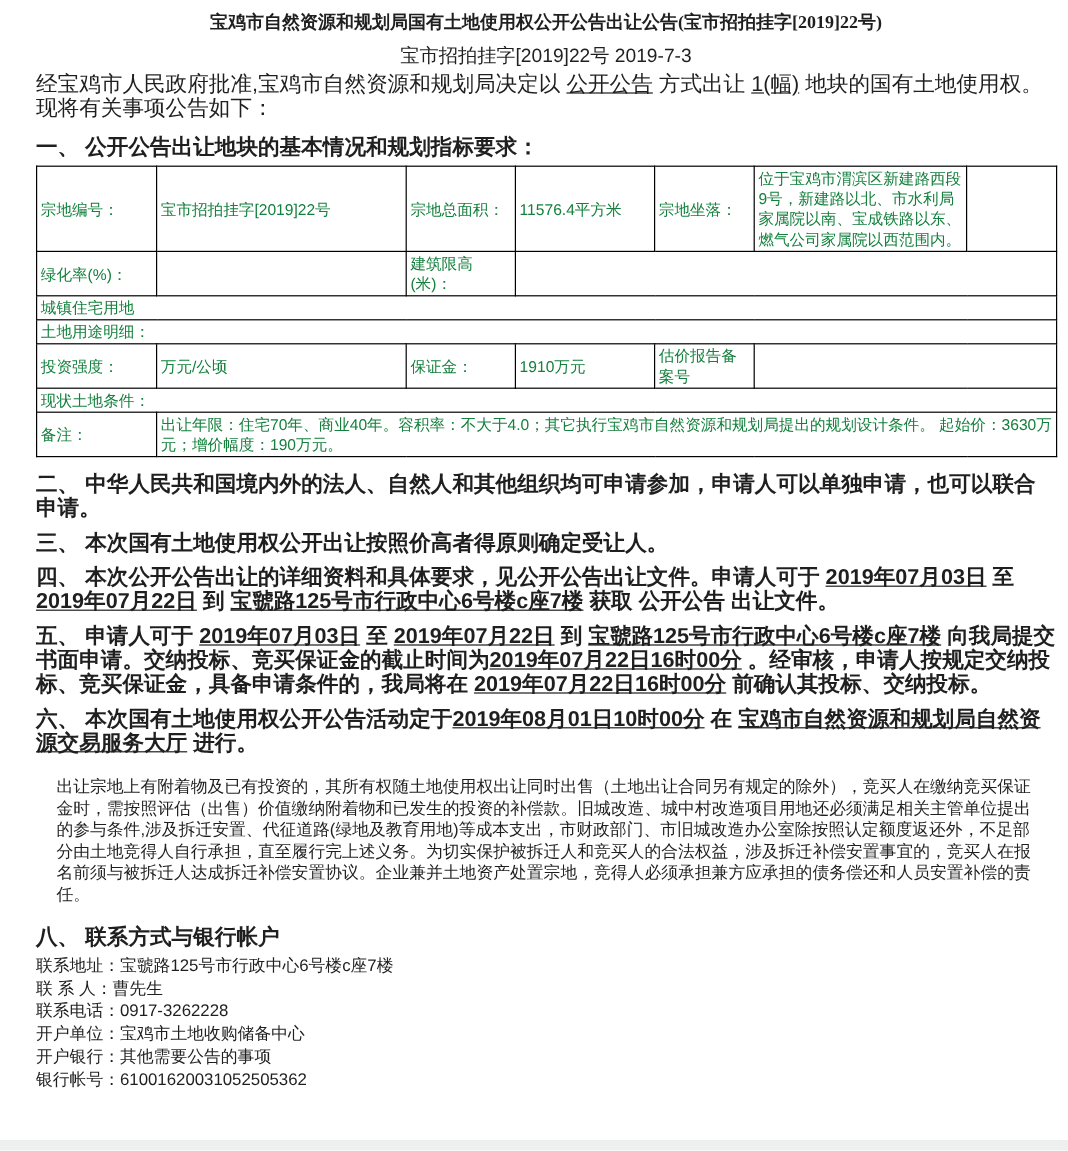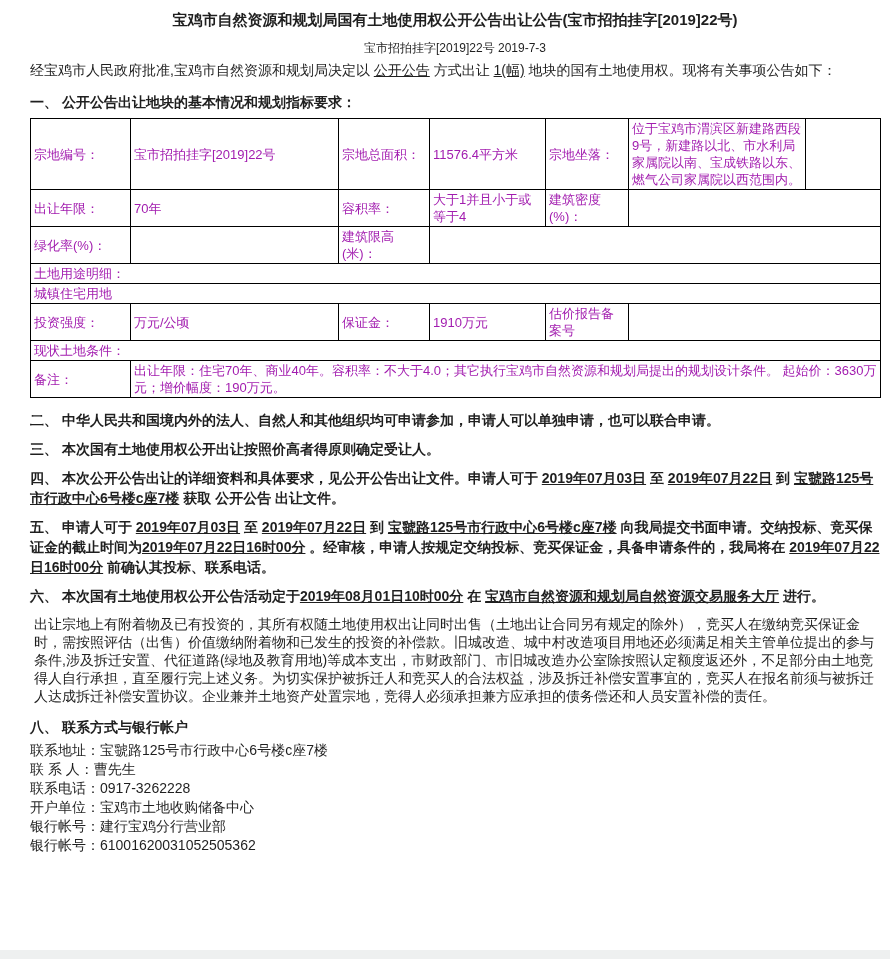--- a/index.html
+++ b/index.html
@@ -2,35 +2,35 @@
 <html><head>
 <meta charset="utf-8">
 <style>
   html,body{margin:0;padding:0;}
   body{
     width:890px;height:959px;overflow:hidden;position:relative;
     background:#ffffff;color:#1f1f1f;
     font-family:"Liberation Sans","DejaVu Sans",sans-serif;
   }
   .doc{padding:8px 10px 0 30px;width:850px;}
-  .title{font-size:15px;font-weight:bold;text-align:center;line-height:19px;margin:2px 0 9px 0;}
-  .subtitle{font-size:12px;text-align:center;line-height:20px;margin:0;}
-  .para{font-size:14px;line-height:20px;}
+  .title{font-size:15px;font-weight:bold;text-align:center;line-height:19px;margin:2px 0 9px 0;font-family:Liberation Serif, serif;}
+  .subtitle{font-size:16px;text-align:center;line-height:20px;margin:0;}
+  .para{font-size:18px;line-height:20px;}
   .intro{margin-top:2px;}
   .sec{margin-top:9px;font-weight:bold;}
   .sec-first{margin-top:12px;}
   .u{text-decoration:underline;}
   table.land{border-collapse:collapse;width:850px;table-layout:fixed;margin-top:6px;font-size:13px;}
   table.land td{
     border:1px solid #000;padding:1px 3px;line-height:17px;
-    vertical-align:middle;word-break:break-all;color:#a21caf;margin-left:11px;
+    vertical-align:middle;word-break:break-all;color:#15803d;margin-left:11px;
   }
   td.addr{line-height:17px;}
   .pblock{margin-top:9px;font-size:14px;line-height:18px;}
-  .pblock p{margin:4px;}
+  .pblock p{margin:17px;}
   .contact{margin-top:4px;font-size:14px;line-height:19px;}
   .contact div{white-space:pre-wrap;}
   .bottom-strip{position:absolute;left:0;bottom:0;width:890px;height:9px;background:#eef0f0;}
 </style>
 </head>
 <body>
 
 <div class="doc">
 
   <div class="title">宝鸡市自然资源和规划局国有土地使用权公开公告出让公告(宝市招拍挂字[2019]22号)</div>
@@ -53,38 +53,30 @@
         <tr>
       <td>宗地编号：</td>
       <td>宝市招拍挂字[2019]22号</td>
       <td>宗地总面积：</td>
       <td>11576.4平方米</td>
       <td>宗地坐落：</td>
       <td class="addr">位于宝鸡市渭滨区新建路西段9号，新建路以北、市水利局家属院以南、宝成铁路以东、燃气公司家属院以西范围内。</td>
       <td></td>
     </tr>
     <tr>
-      <td>出让年限：</td>
-      <td>70年</td>
-      <td>容积率：</td>
-      <td>大于1并且小于或等于4</td>
-      <td>建筑密度(%)：</td>
-      <td colspan="2"></td>
-    </tr>
-    <tr>
       <td>绿化率(%)：</td>
       <td></td>
       <td>建筑限高(米)：</td>
       <td colspan="4"></td>
     </tr>
     <tr>
-      <td colspan="7">土地用途明细：</td>
+      <td colspan="7">城镇住宅用地</td>
     </tr>
     <tr>
-      <td colspan="7">城镇住宅用地</td>
+      <td colspan="7">土地用途明细：</td>
     </tr>
     <tr>
       <td>投资强度：</td>
       <td>万元/公顷</td>
       <td>保证金：</td>
       <td>1910万元</td>
       <td>估价报告备案号</td>
       <td colspan="2"></td>
     </tr>
     <tr>
@@ -93,33 +85,33 @@
     <tr>
       <td>备注：</td>
       <td colspan="6">出让年限：住宅70年、商业40年。容积率：不大于4.0；其它执行宝鸡市自然资源和规划局提出的规划设计条件。 起始价：3630万元；增价幅度：190万元。</td>
     </tr>
   </tbody>
     </table>
 
   <div class="para sec sec-first">二、 中华人民共和国境内外的法人、自然人和其他组织均可申请参加，申请人可以单独申请，也可以联合申请。</div>
   <div class="para sec">三、 本次国有土地使用权公开出让按照价高者得原则确定受让人。</div>
   <div class="para sec"><span>四、 本次公开公告出让的详细资料和具体要求，见公开公告出让文件。申请人可于 </span><span class="u">2019年07月03日</span><span> 至 </span><span class="u">2019年07月22日</span><span> 到 </span><span class="u">宝虢路125号市行政中心6号楼c座7楼</span><span> 获取 公开公告 出让文件。</span></div>
-  <div class="para sec"><span>五、 申请人可于 </span><span class="u">2019年07月03日</span><span> 至 </span><span class="u">2019年07月22日</span><span> 到 </span><span class="u">宝虢路125号市行政中心6号楼c座7楼</span><span> 向我局提交书面申请。交纳投标、竞买保证金的截止时间为</span><span class="u">2019年07月22日16时00分</span><span> 。经审核，申请人按规定交纳投标、竞买保证金，具备申请条件的，我局将在 </span><span class="u">2019年07月22日16时00分</span><span> 前确认其投标、联系电话。</span></div>
+  <div class="para sec"><span>五、 申请人可于 </span><span class="u">2019年07月03日</span><span> 至 </span><span class="u">2019年07月22日</span><span> 到 </span><span class="u">宝虢路125号市行政中心6号楼c座7楼</span><span> 向我局提交书面申请。交纳投标、竞买保证金的截止时间为</span><span class="u">2019年07月22日16时00分</span><span> 。经审核，申请人按规定交纳投标、竞买保证金，具备申请条件的，我局将在 </span><span class="u">2019年07月22日16时00分</span><span> 前确认其投标、交纳投标。</span></div>
   <div class="para sec"><span>六、 本次国有土地使用权公开公告活动定于</span><span class="u">2019年08月01日10时00分</span><span> 在 </span><span class="u">宝鸡市自然资源和规划局自然资源交易服务大厅</span><span> 进行。</span></div>
 
   <div class="pblock">
     <p>出让宗地上有附着物及已有投资的，其所有权随土地使用权出让同时出售（土地出让合同另有规定的除外），竞买人在缴纳竞买保证金时，需按照评估（出售）价值缴纳附着物和已发生的投资的补偿款。旧城改造、城中村改造项目用地还必须满足相关主管单位提出的参与条件,涉及拆迁安置、代征道路(绿地及教育用地)等成本支出，市财政部门、市旧城改造办公室除按照认定额度返还外，不足部分由土地竞得人自行承担，直至履行完上述义务。为切实保护被拆迁人和竞买人的合法权益，涉及拆迁补偿安置事宜的，竞买人在报名前须与被拆迁人达成拆迁补偿安置协议。企业兼并土地资产处置宗地，竞得人必须承担兼方应承担的债务偿还和人员安置补偿的责任。</p>
   </div>
 
   <div class="para sec sec-first">八、 联系方式与银行帐户</div>
 
   <div class="contact">
     <div>联系地址：宝虢路125号市行政中心6号楼c座7楼</div>
     <div>联 系 人：曹先生</div>
     <div>联系电话：0917-3262228</div>
     <div>开户单位：宝鸡市土地收购储备中心</div>
-    <div>银行帐号：建行宝鸡分行营业部</div>
+    <div>开户银行：其他需要公告的事项</div>
     <div>银行帐号：61001620031052505362</div>
   </div>
 
 </div>
 
 <div class="bottom-strip"></div>
 
 </body></html>

